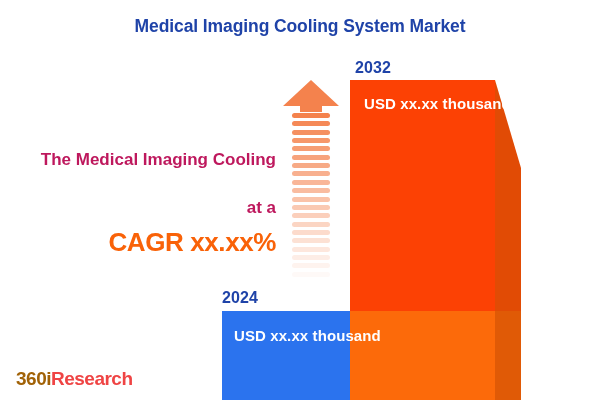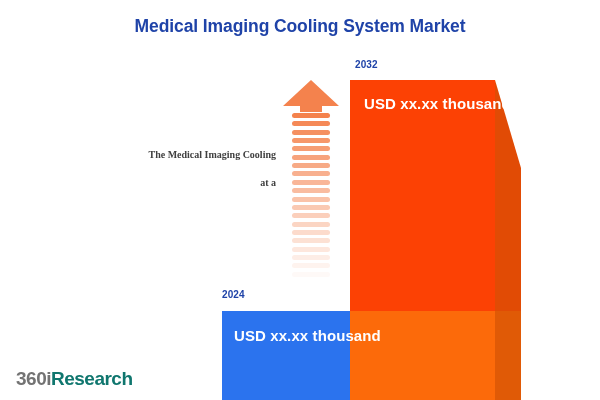--- a/index.html
+++ b/index.html
@@ -93,21 +93,21 @@
     top: 311px;
     width: 24px;
     height: 89px;
     background: #04368c;
     clip-path: polygon(0 0, 100% 16px, 100% 100%, 0 100%);
   }
 
   
   .year-label {
     position: absolute;
-    font-size: 10px;
+    font-size: 16px;
     font-weight: bold;
     color: #1f43a8;
     letter-spacing: 0.1px;
   }
   #year-2032 { left: 355px; top: 59px; }
   #year-2024 { left: 222px; top: 289px; text-align: center; }
 
   .bar-value {
     position: absolute;
     font-size: 15px;
@@ -120,25 +120,24 @@
 
   
   #statement-block {
     position: absolute;
     left: 18px;
     top: 148px;
     width: 258px;
     text-align: right;
   }
   #statement-text {
-    font-size: 10px;
-    font-weight: bold;
-    color: #404040;
+    font-size: 17px;
+    font-weight: bold;
+    color: #be185d;
     line-height: 1.42;
-    font-family: Liberation Serif, serif;
   }
   #cagr-text {
     margin-top: 9px;
     font-size: 26px;
     font-weight: bold;
     color: #f96208;
     letter-spacing: -0.4px;
     line-height: 1.05;
   }
 
@@ -177,22 +176,22 @@
   
   #logo {
     position: absolute;
     left: 16px;
     top: 368px;
     font-size: 19px;
     font-weight: bold;
     letter-spacing: -0.5px;
     white-space: nowrap;
   }
-  #logo-360i { color: #737373; }
-  #logo-research { color: #0f766e; }
+  #logo-360i { color: #a16207; }
+  #logo-research { color: #ef4444; }
 </style>
 </head>
 <body>
 
 <div id="canvas">
 
   <div id="chart-title">Medical Imaging Cooling System Market</div>
 
   <div class="bar-layer">
 
@@ -242,19 +241,20 @@
         <div class="arrow-seg" style="top: 167px; background: rgba(244, 130, 77, 0);"></div>
       </div>
   </div>
 
   <div id="statement-block">
     <div id="statement-text">
       <span>The Medical Imaging Cooling</span><br>
       <br>
       <span>at a</span>
     </div>
+    <div id="cagr-text">CAGR xx.xx%</div>
   </div>
 
   <div id="logo">
     <span id="logo-360i">360i</span><span id="logo-research">Research</span>
   </div>
 
 </div>
 
 </body></html>

